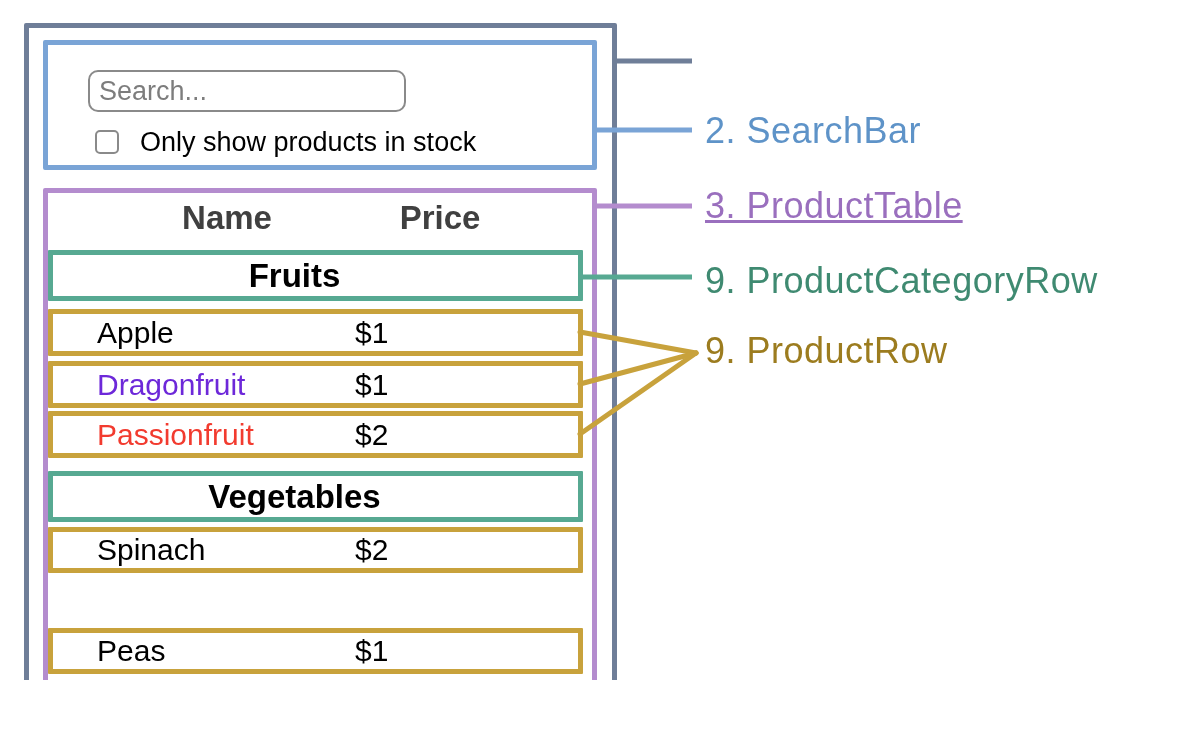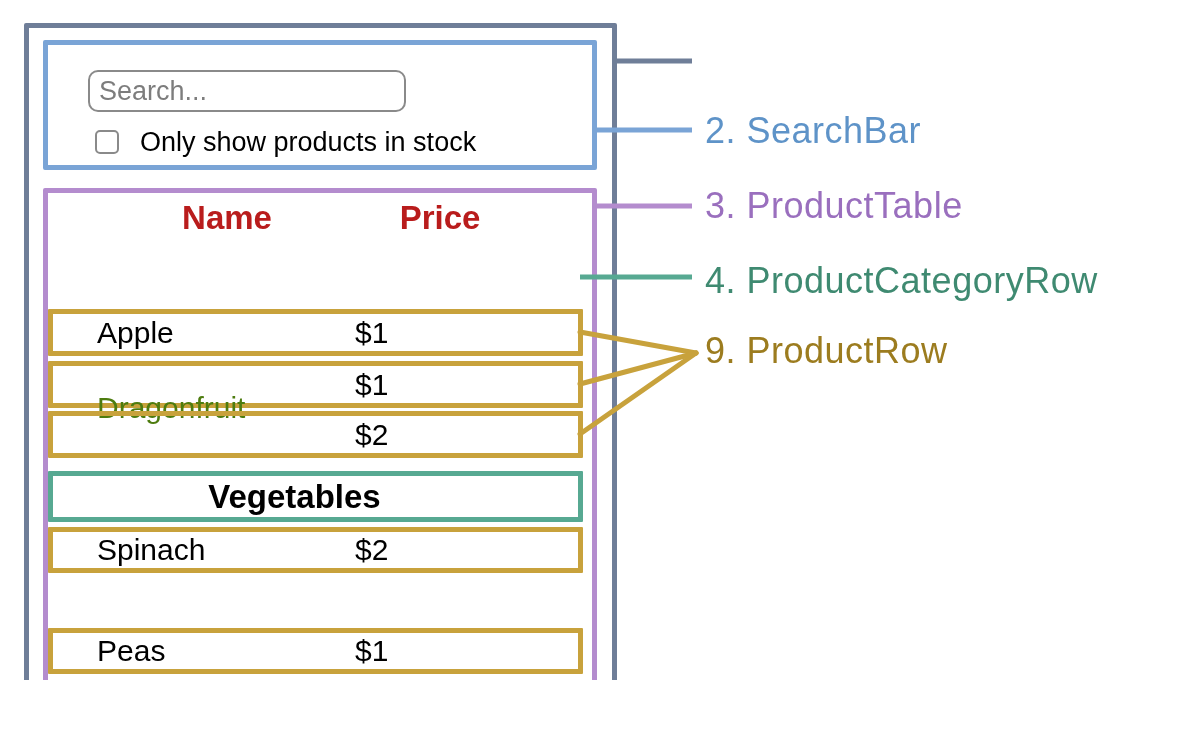--- a/index.html
+++ b/index.html
@@ -23,21 +23,21 @@
     position:absolute;left:95px;top:130px;width:24px;height:24px;box-sizing:border-box;
     border:2px solid #8a8a8a;border-radius:5px;background:#fff;cursor:pointer;
   }
   #checkbox-label{
     position:absolute;left:140px;top:142px;transform:translateY(-50%);
     font-size:27px;color:#000;white-space:nowrap;
   }
 
   .col-header{
     position:absolute;top:218px;transform:translate(-50%,-50%);
-    font-size:33px;font-weight:bold;color:#b91c1c;white-space:nowrap;
+    font-size:33px;font-weight:bold;color:#404040;white-space:nowrap;
   }
   #header-name{left:227px;}
   #header-price{left:440px;}
 
   .trow{position:absolute;left:48px;width:535px;box-sizing:border-box;border-style:solid;border-width:5px;border-radius:1px;}
   .category-row{border-color:#57a992;}
   .product-row{border-color:#c8a23c;}
   .category-label{
     position:absolute;left:0;right:42px;top:50%;transform:translateY(-50%);
     text-align:center;font-size:33px;font-weight:bold;color:#000;white-space:nowrap;
@@ -72,32 +72,36 @@
 
   <div class="box" id="searchbar-box"></div>
   <input id="search-input" type="text" value="" placeholder="Search..." style="">
   <span id="checkbox" role="checkbox" aria-checked="false"></span>
   <span id="checkbox-label">Only show products in stock</span>
 
   <div class="box" id="producttable-box"></div>
   <span class="col-header" id="header-name">Name</span>
   <span class="col-header" id="header-price">Price</span>
 
+  <div class="trow category-row" style="top:250px;height:51px;">
+    <span class="category-label">Fruits</span>
+  </div>
 
   <div class="trow product-row" style="top:309px;height:47px;">
     <span class="cell-name" style="color: rgb(0, 0, 0);">Apple</span>
     <span class="cell-price">$1</span>
   </div>
 
   <div class="trow product-row" style="top:361px;height:47px;">
-    <span class="cell-name" style="color: #4d7c0f; margin-top: 23px;">Dragonfruit</span>
+    <span class="cell-name" style="color: #6d28d9;">Dragonfruit</span>
     <span class="cell-price">$1</span>
   </div>
 
   <div class="trow product-row" style="top:411px;height:47px;">
+    <span class="cell-name" style="color: rgb(242, 59, 47);">Passionfruit</span>
     <span class="cell-price">$2</span>
   </div>
 
   <div class="trow category-row" style="top:471px;height:51px;padding-left:8px;">
     <span class="category-label">Vegetables</span>
   </div>
 
   <div class="trow product-row" style="top:527px;height:46px;">
     <span class="cell-name" style="color: rgb(0, 0, 0);">Spinach</span>
     <span class="cell-price">$2</span>
@@ -113,17 +117,17 @@
     <line x1="614" y1="61" x2="692" y2="61" stroke="#6f7e98" stroke-width="5"></line>
     <line x1="594" y1="130" x2="692" y2="130" stroke="#7aa4d6" stroke-width="5"></line>
     <line x1="594" y1="206" x2="692" y2="206" stroke="#b48cce" stroke-width="5"></line>
     <line x1="580" y1="277" x2="692" y2="277" stroke="#57a992" stroke-width="5"></line>
     <line x1="580" y1="332" x2="696" y2="353" stroke="#c8a23c" stroke-width="5" stroke-linecap="round"></line>
     <line x1="580" y1="384" x2="696" y2="353" stroke="#c8a23c" stroke-width="5" stroke-linecap="round"></line>
     <line x1="580" y1="434" x2="696" y2="353" stroke="#c8a23c" stroke-width="5" stroke-linecap="round"></line>
   </svg>
 
   <div class="legend-item" id="legend-2" style="color: rgb(94, 147, 200); text-align: right;">2. SearchBar</div>
-  <div class="legend-item" id="legend-3" style="color: rgb(154, 111, 190);">3. ProductTable</div>
-  <div class="legend-item" id="legend-4" style="color: rgb(63, 138, 113);">4. ProductCategoryRow</div>
+  <div class="legend-item" id="legend-3" style="color: rgb(154, 111, 190); text-decoration: underline;">3. ProductTable</div>
+  <div class="legend-item" id="legend-4" style="color: rgb(63, 138, 113);">9. ProductCategoryRow</div>
   <div class="legend-item" id="legend-5" style="color: rgb(156, 124, 31);">9. ProductRow</div>
 
 </div>
 
 </body></html>

